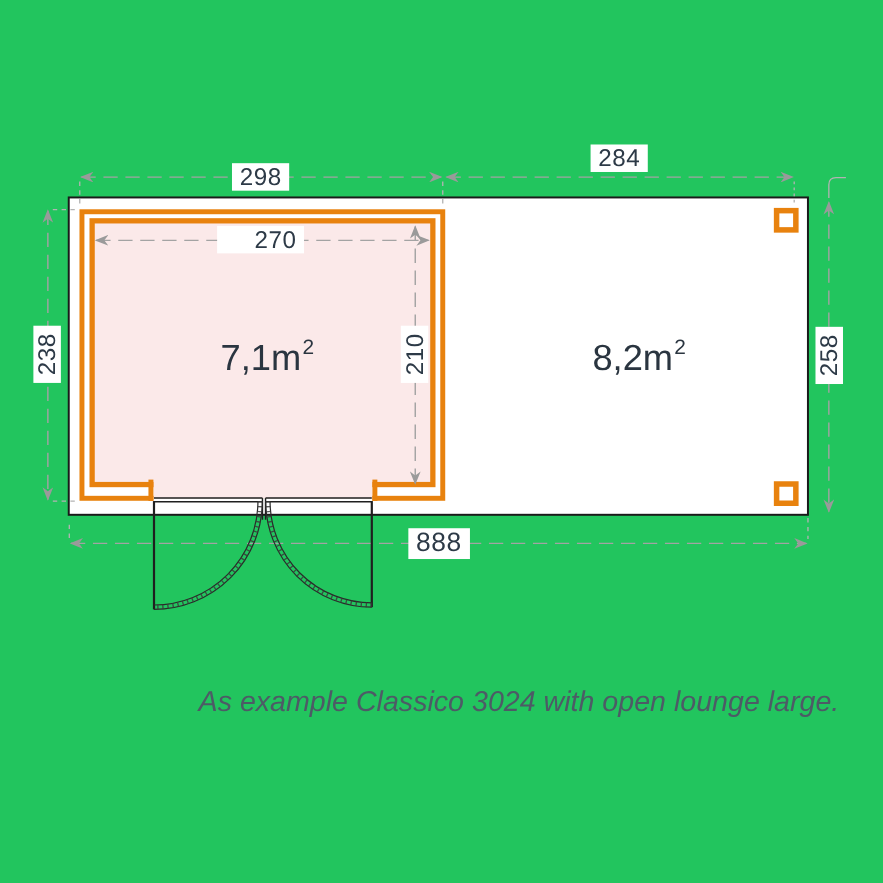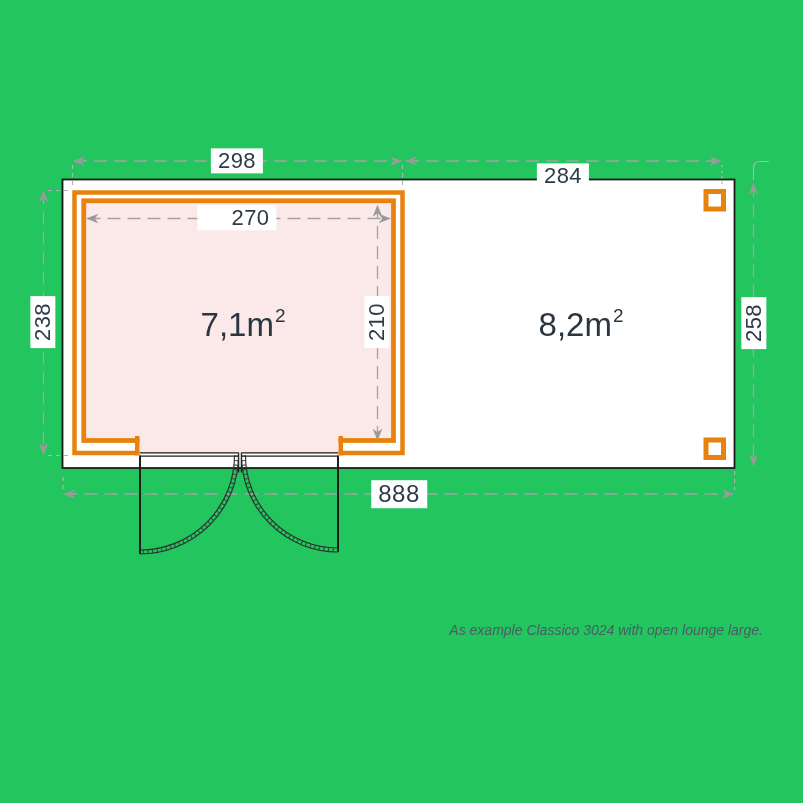--- a/index.html
+++ b/index.html
@@ -23,21 +23,21 @@
     transform:translate(-50%,-50%);
     font-size:33px;
     color:#2A3540;
     white-space:nowrap;
   }
   .area-label sup{font-size:19px;position:relative;top:-2px;margin-left:1px;}
   .caption{
     position:absolute;
     top:622px;
     right:40px;
-    font-size:14px;
+    font-size:26px;
     font-style:italic;
     color:#4D5B66;
     white-space:nowrap;
   }
 </style>
 </head>
 <body>
 
 <div class="stage">
 
@@ -102,21 +102,21 @@
       <path d="M241.5 455.5 A96.5 96.5 0 0 0 338 552" stroke="#2a2a2a" stroke-width="1.1"></path>
       <path d="M245.5 455.5 A92.5 92.5 0 0 0 338 548" stroke="#2a2a2a" stroke-width="1.1"></path>
       <path d="M243.5 455.5 A94.5 94.5 0 0 0 338 550" stroke="#3a3a3a" stroke-width="4.2" stroke-dasharray="1.2 3.4" opacity="0.85"></path>
     </g>
 
     <rect x="706" y="191.5" width="17.5" height="17.5" fill="#ffffff" stroke="#E8820E" stroke-width="5"></rect>
     <rect x="706" y="440" width="17.5" height="17.5" fill="#ffffff" stroke="#E8820E" stroke-width="5"></rect>
   </svg>
 
   <div class="dim-label" style="left:237px;top:161px;">298</div>
-  <div class="dim-label" style="left:563px;top:176px;">284</div>
+  <div class="dim-label" style="left:563px;top:144px;">284</div>
   <div class="dim-label" style="left:237px;top:218px;padding-left:34px;">270</div>
   <div class="dim-label vert" style="left:43px;top:322px;">238</div>
   <div class="dim-label vert" style="left:377px;top:322px;">210</div>
   <div class="dim-label vert" style="left:754px;top:323px;">258</div>
   <div class="dim-label" style="left:399px;top:494px;font-size:24px;">888</div>
 
   <div class="area-label" style="left:243px;top:325px;">
     <span>7,1m</span><sup>2</sup>
   </div>
   <div class="area-label" style="left:581px;top:325px;">

